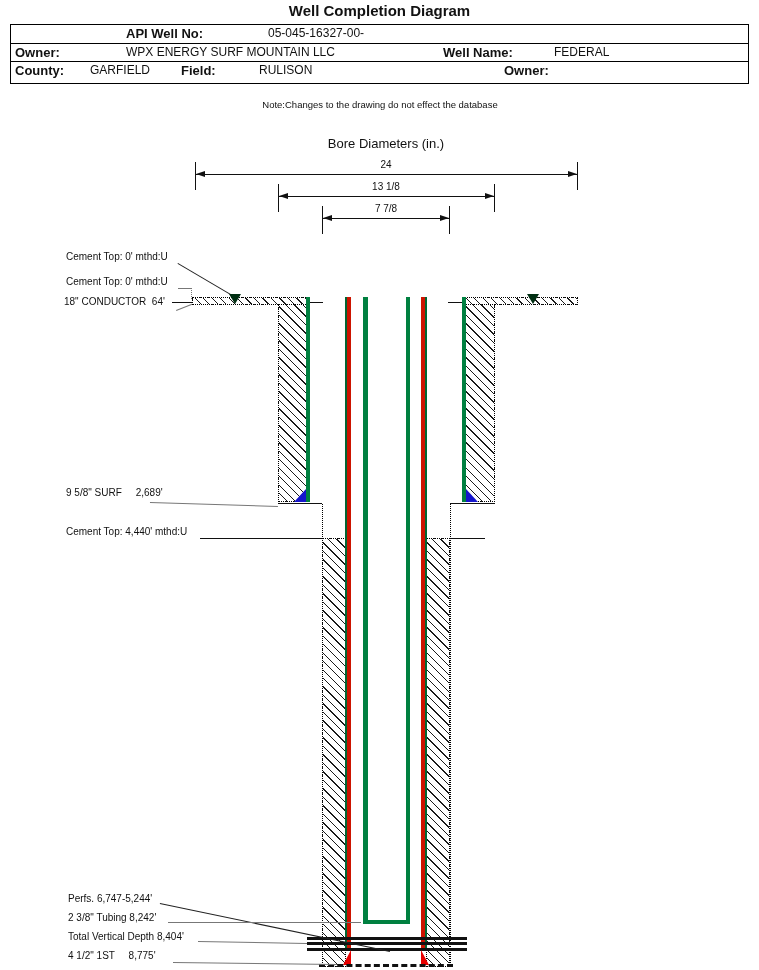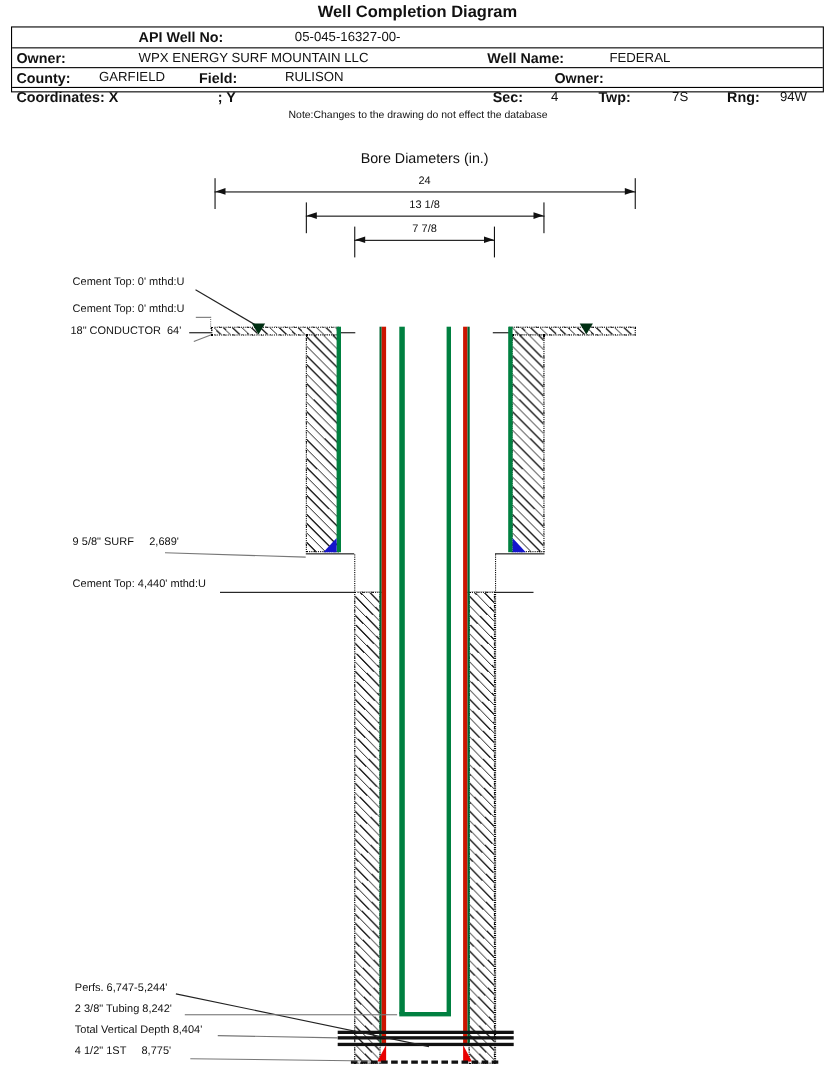--- a/index.html
+++ b/index.html
@@ -57,30 +57,20 @@
       <span class="tcell lbl" style="left:432px">Well Name:</span>
       <span class="tcell val" style="left:543px">FEDERAL</span>
     </div>
     <div class="trow">
       <span class="tcell lbl" style="left:4px">County:</span>
       <span class="tcell val" style="left:79px">GARFIELD</span>
       <span class="tcell lbl" style="left:170px">Field:</span>
       <span class="tcell val" style="left:248px">RULISON</span>
       <span class="tcell lbl" style="left:493px">Owner:</span>
       <span class="tcell val" style="left:545px"></span>
-    </div>
-    <div class="trow" style="height:19px">
-      <span class="tcell lbl" style="left:4px">Coordinates: X</span>
-      <span class="tcell lbl" style="left:187px">; Y</span>
-      <span class="tcell lbl" style="left:437px">Sec:</span>
-      <span class="tcell val" style="left:490px">4</span>
-      <span class="tcell lbl" style="left:533px">Twp:</span>
-      <span class="tcell val" style="left:600px">7S</span>
-      <span class="tcell lbl" style="left:650px">Rng:</span>
-      <span class="tcell val" style="left:698px">94W</span>
     </div>
   </div>
 
   <div class="abs" id="note">Note:Changes to the drawing do not effect the database</div>
 
   <div class="abs" id="bore-title">Bore Diameters (in.)</div>
 
   <div class="abs dim-label" style="top:159px">24</div>
   <div class="abs tick" style="left:195px;top:162px;height:28px"></div>
   <div class="abs tick" style="left:577px;top:162px;height:28px"></div>

